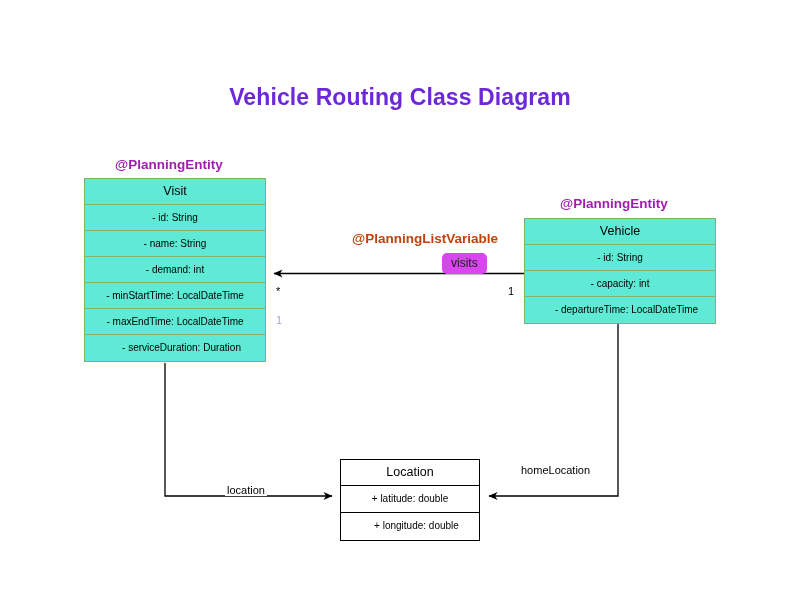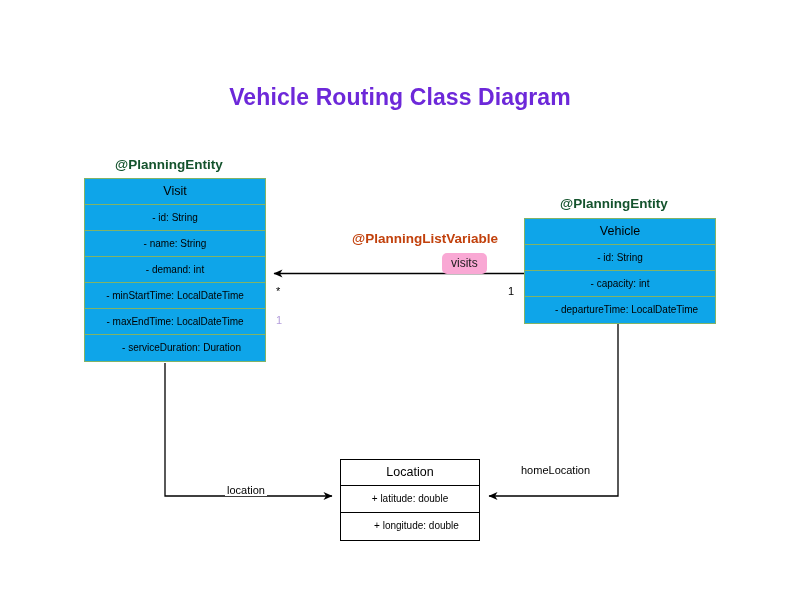--- a/index.html
+++ b/index.html
@@ -39,21 +39,21 @@
     font-size: 23px;
     font-weight: bold;
     letter-spacing: 0.1px;
     color: #6d28d9;
   }
 
   
   .uml-class {
     position: absolute;
     box-sizing: border-box;
-    background: #0ea5e9;
+    background: #5eead4;
     border: 1px solid #82b366;
   }
   .uml-class .class-header {
     box-sizing: border-box;
     height: 26px;
     line-height: 25px;
     text-align: center;
     font-size: 12.5px;
     border-bottom: 1px solid #82b366;
   }
@@ -88,36 +88,36 @@
     border-bottom: none;
   }
 
   
   .stereotype {
     position: absolute;
     font-size: 13.5px;
     font-weight: bold;
     white-space: nowrap;
   }
-  .stereotype.entity { color: #14532d; }
+  .stereotype.entity { color: #a21caf; }
   .stereotype.listvar { color: #c2410c; }
 
   
   .edge-label {
     position: absolute;
     font-size: 11px;
     color: #000000;
     white-space: nowrap;
     background: #ffffff;
     padding: 0 2px;
   }
 
   .role-badge {
     position: absolute;
-    background: #f9a8d4;
+    background: #d946ef;
     border-radius: 5px;
     font-size: 12px;
     color: #1a1a1a;
     padding: 3px 9px 4px 9px;
     white-space: nowrap;
   }
 
   .multiplicity {
     position: absolute;
     font-size: 11px;

